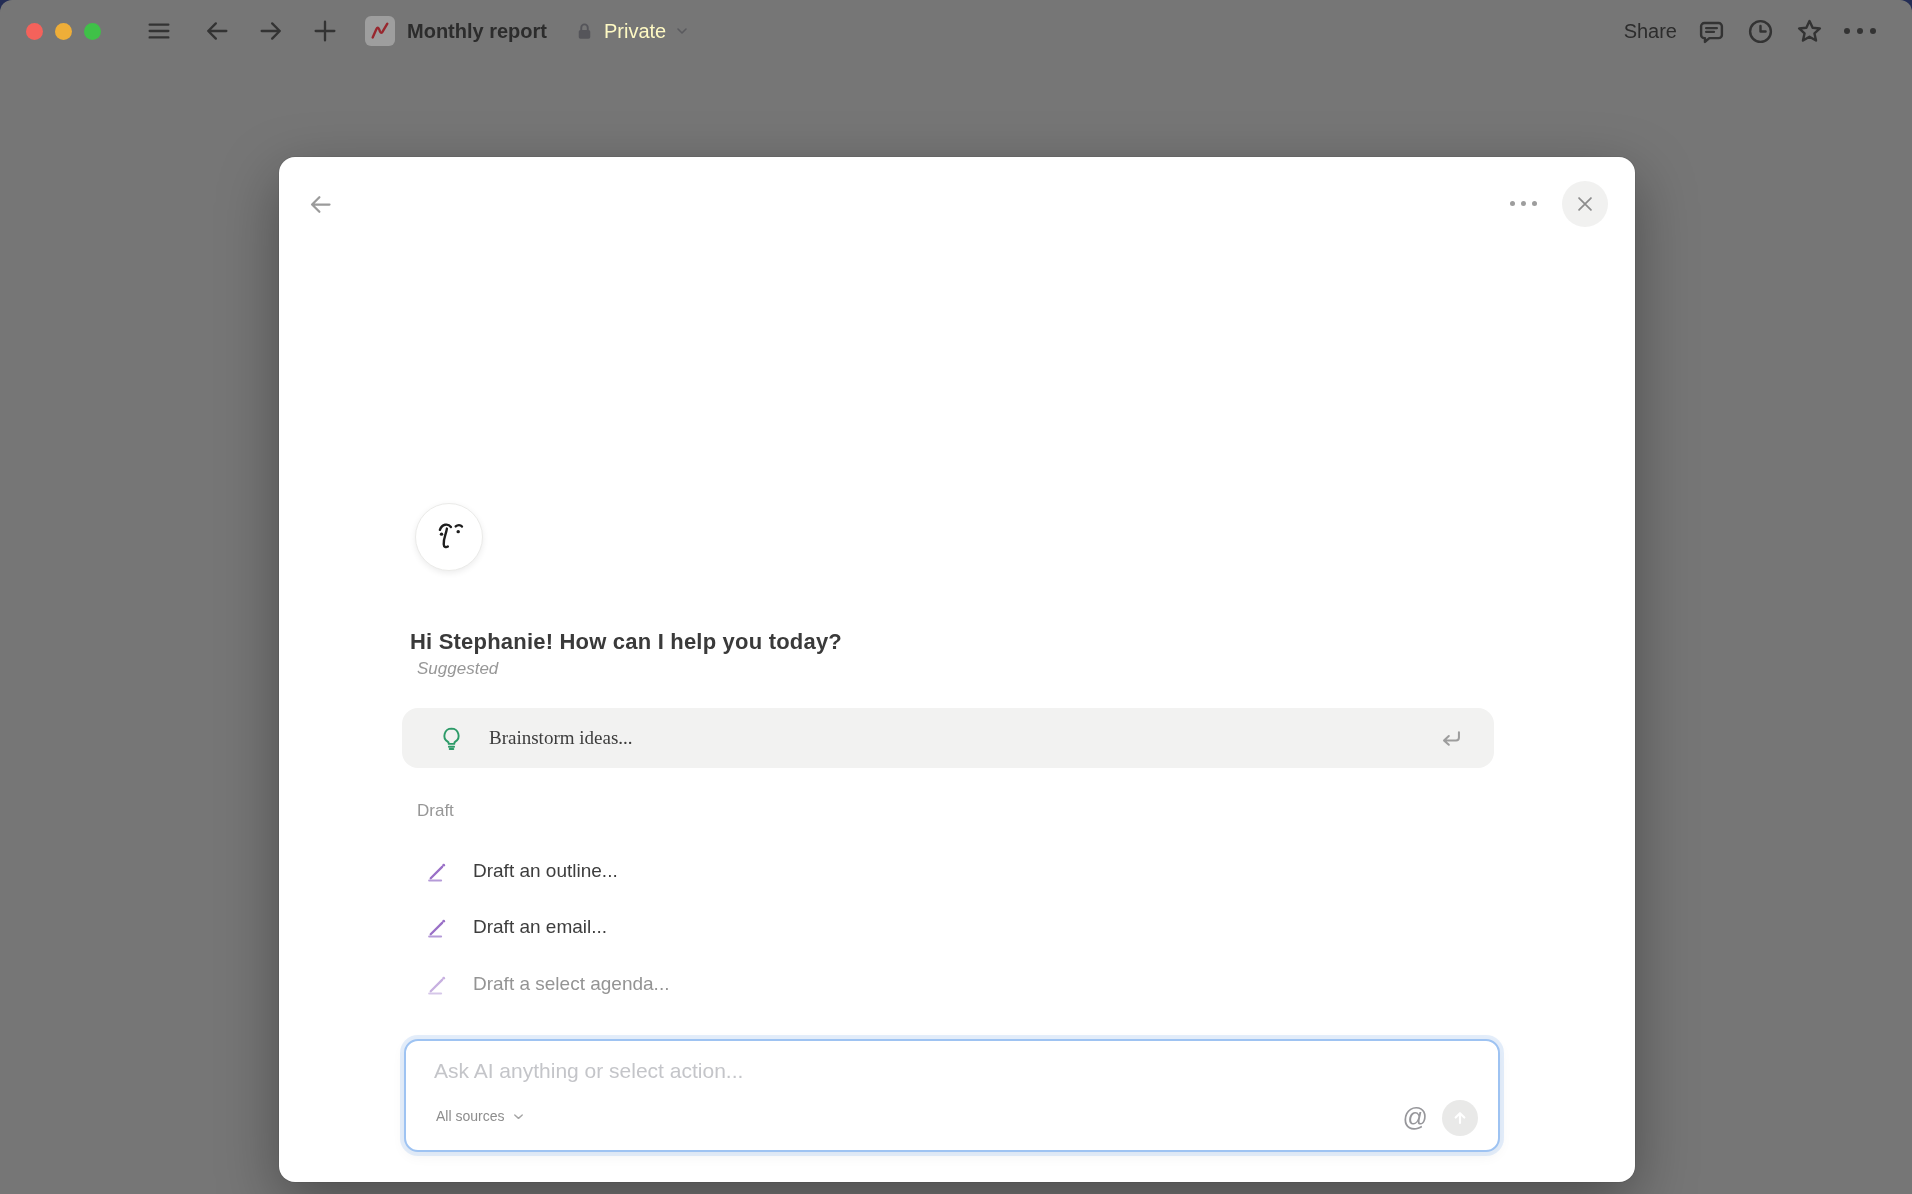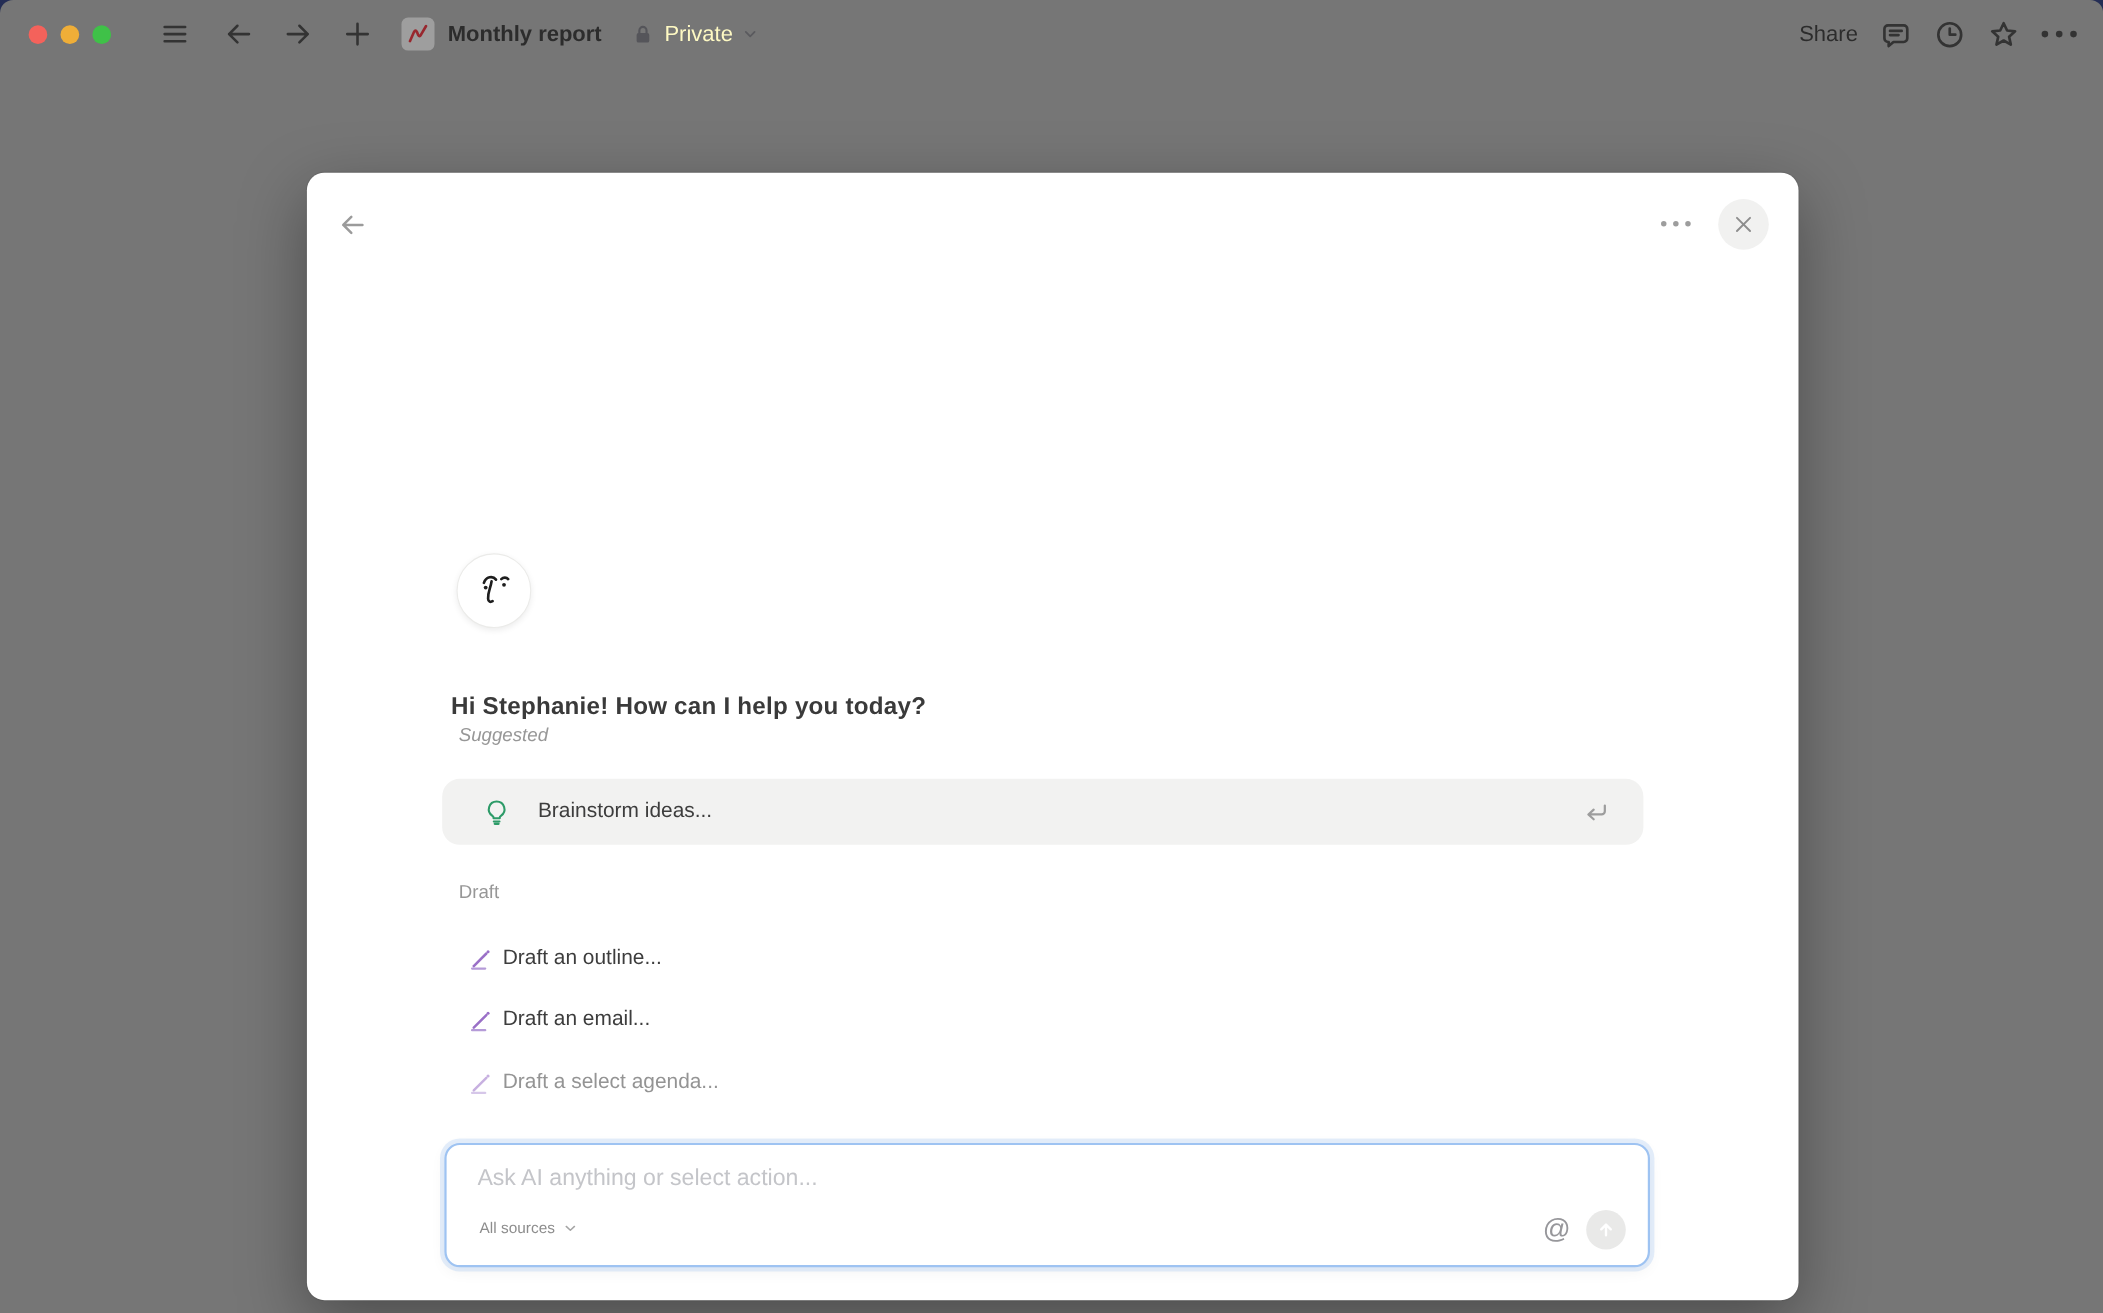--- a/index.html
+++ b/index.html
@@ -11,21 +11,21 @@
   
   .app {
     position:absolute; inset:0;
     background:#767676;
     border-radius:12px 12px 0 0;
   }
   
   .titlebar {
     position:absolute; top:0; left:0; right:0; height:62px;
     display:flex; align-items:center;
-    padding:0 24px 0 26px;
+    padding:0 36px 0 26px;
     color:#2f2f2f;
   }
   .traffic { display:flex; gap:12px; align-items:center; }
   .dot { width:17px; height:17px; border-radius:50%; }
   .dot.red { background:#f4625b; }
   .dot.yellow { background:#efae38; }
   .dot.green { background:#3fc148; }
   .tb-btn { display:flex; align-items:center; justify-content:center; background:none; border:none; cursor:pointer; padding:0; }
   .tb-btn svg { display:block; }
   .icon-stroke { stroke:#333; stroke-width:2; fill:none; stroke-linecap:round; stroke-linejoin:round; }
@@ -67,25 +67,26 @@
     font-size:22px; font-weight:600; color:#3a3a3a; letter-spacing:.2px;
   }
   .section-label { position:absolute; font-size:17px; color:#979797; }
   .sec-suggested { left:138px; top:502px;font-style:italic; }
   .sec-draft { left:138px; top:644px; }
   .suggestion-row {
     position:absolute; left:123px; top:551px; width:1092px; height:60px;
     background:#f2f2f1; border-radius:16px;
     display:flex; align-items:center; padding:0 30px 0 36px; gap:24px;
     cursor:pointer;
+    font-family:Liberation Serif, serif;
   }
   .suggestion-label { font-size:19px; color:#3d3d3d; flex:1; }
   .draft-list { position:absolute; left:146px; top:680px; width:1000px; }
   .draft-item {
-    position:absolute; left:0; height:44px; display:flex; align-items:center; gap:5px;
+    position:absolute; left:0; height:44px; display:flex; align-items:center; gap:21px;
     cursor:pointer; background:none; border:none; padding:0;text-align:center;
   }
   .draft-item:nth-child(1){ top:12px; }
   .draft-item:nth-child(2){ top:68px; }
   .draft-item:nth-child(3){ top:125px; }
   .draft-item .lbl { font-size:19px; color:#3d3d3d; }
   .draft-item.faded .lbl { color:#949494; }
   .draft-item.faded svg { opacity:.55; }
 
   .input-box {

